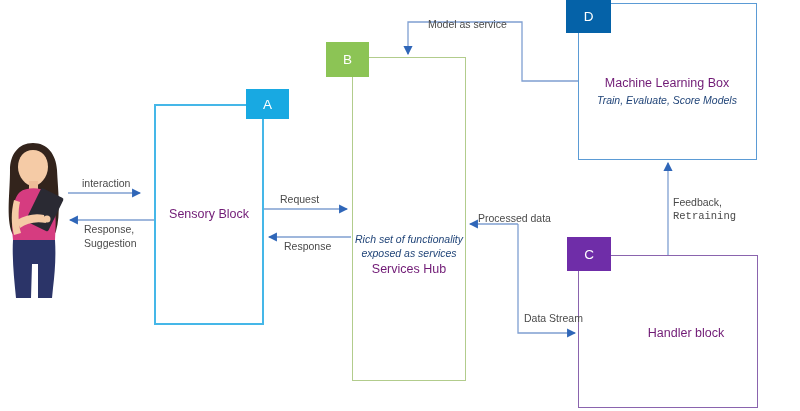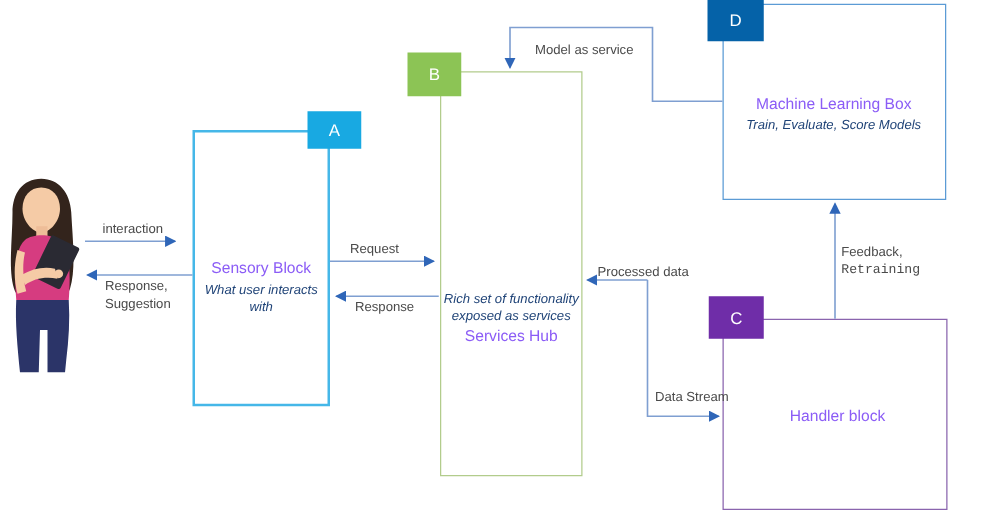--- a/index.html
+++ b/index.html
@@ -21,43 +21,43 @@
     color:#ffffff; font-size:13.5px; z-index:6;
   }
   #chip-a { left:246px; top:89px;  width:43px; height:30px; background:#18a9e2; }
   #chip-b { left:326px; top:42px;  width:43px; height:35px; background:#8cc455; }
   #chip-c { left:567px; top:237px; width:44px; height:34px; background:#6f2da8; }
   #chip-d { left:566px; top:0px;   width:45px; height:33px; background:#0562a8; }
 
   
   .box-title {
     position:absolute; transform:translateX(-50%);
-    color:#8b5cf6; font-size:12.5px; white-space:nowrap; z-index:4;
+    color:#701a75; font-size:12.5px; white-space:nowrap; z-index:4;
   }
   .box-subtitle {
     position:absolute; transform:translateX(-50%); text-align:center;
     color:#1f4377; font-size:10.5px; font-style:italic; line-height:1.32; z-index:4;
   }
   #sensory-title    { left:209px; top:207px; }
   #sensory-subtitle { left:209px; top:226px; width:96px; }
   #services-title    { left:409px; top:214px;margin-top:48px; }
   #services-subtitle { left:409px; top:233px; width:124px; }
   #ml-title    { left:667px; top:76px; }
   #ml-subtitle { left:667px; top:94px; white-space:nowrap;text-align:center; }
-  #handler-title    { left:652px; top:326px;padding-left:36px; }
+  #handler-title    { left:668px; top:326px;padding-left:36px; }
   #handler-subtitle { left:668px; top:343px; white-space:nowrap; }
 
   
   .lbl { position:absolute; color:#4a4a4a; font-size:10.5px; white-space:nowrap; z-index:4; }
   #lbl-interaction { left:82px;  top:177px; }
   #lbl-resp-sugg-1 { left:84px;  top:223px; }
   #lbl-resp-sugg-2 { left:84px;  top:237px; }
   #lbl-request     { left:280px; top:193px; }
   #lbl-response    { left:284px; top:240px; }
-  #lbl-model-svc   { left:428px; top:34px;text-align:center; }
+  #lbl-model-svc   { left:428px; top:18px;text-align:center; }
   #lbl-processed   { left:466px; top:212px;padding-left:12px; }
   #lbl-datastream  { left:524px; top:312px; }
   #lbl-feedback-1  { left:673px; top:196px; }
   #lbl-feedback-2  { left:673px; top:210px;font-family:Liberation Mono, monospace; }
 
   
   #connector-layer { position:absolute; left:0; top:0; z-index:3; pointer-events:none; }
   #person { position:absolute; left:2px; top:140px; z-index:2; }
 </style>
 </head>
@@ -109,21 +109,20 @@
       <span>B</span>
     </div>
   <div class="chip" id="chip-c">
       <span>C</span>
     </div>
   <div class="chip" id="chip-d">
       <span>D</span>
     </div>
 
   <div class="box-title" id="sensory-title">Sensory Block</div>
-  <div class="box-subtitle" id="sensory-subtitle">What user interacts with</div>
 
   <div class="box-title" id="services-title">Services Hub</div>
   <div class="box-subtitle" id="services-subtitle">Rich set of functionality exposed as services</div>
 
   <div class="box-title" id="ml-title">Machine Learning Box</div>
   <div class="box-subtitle" id="ml-subtitle">Train, Evaluate, Score Models</div>
 
   <div class="box-title" id="handler-title">Handler block</div>
 
   <div class="lbl" id="lbl-interaction">interaction</div>

